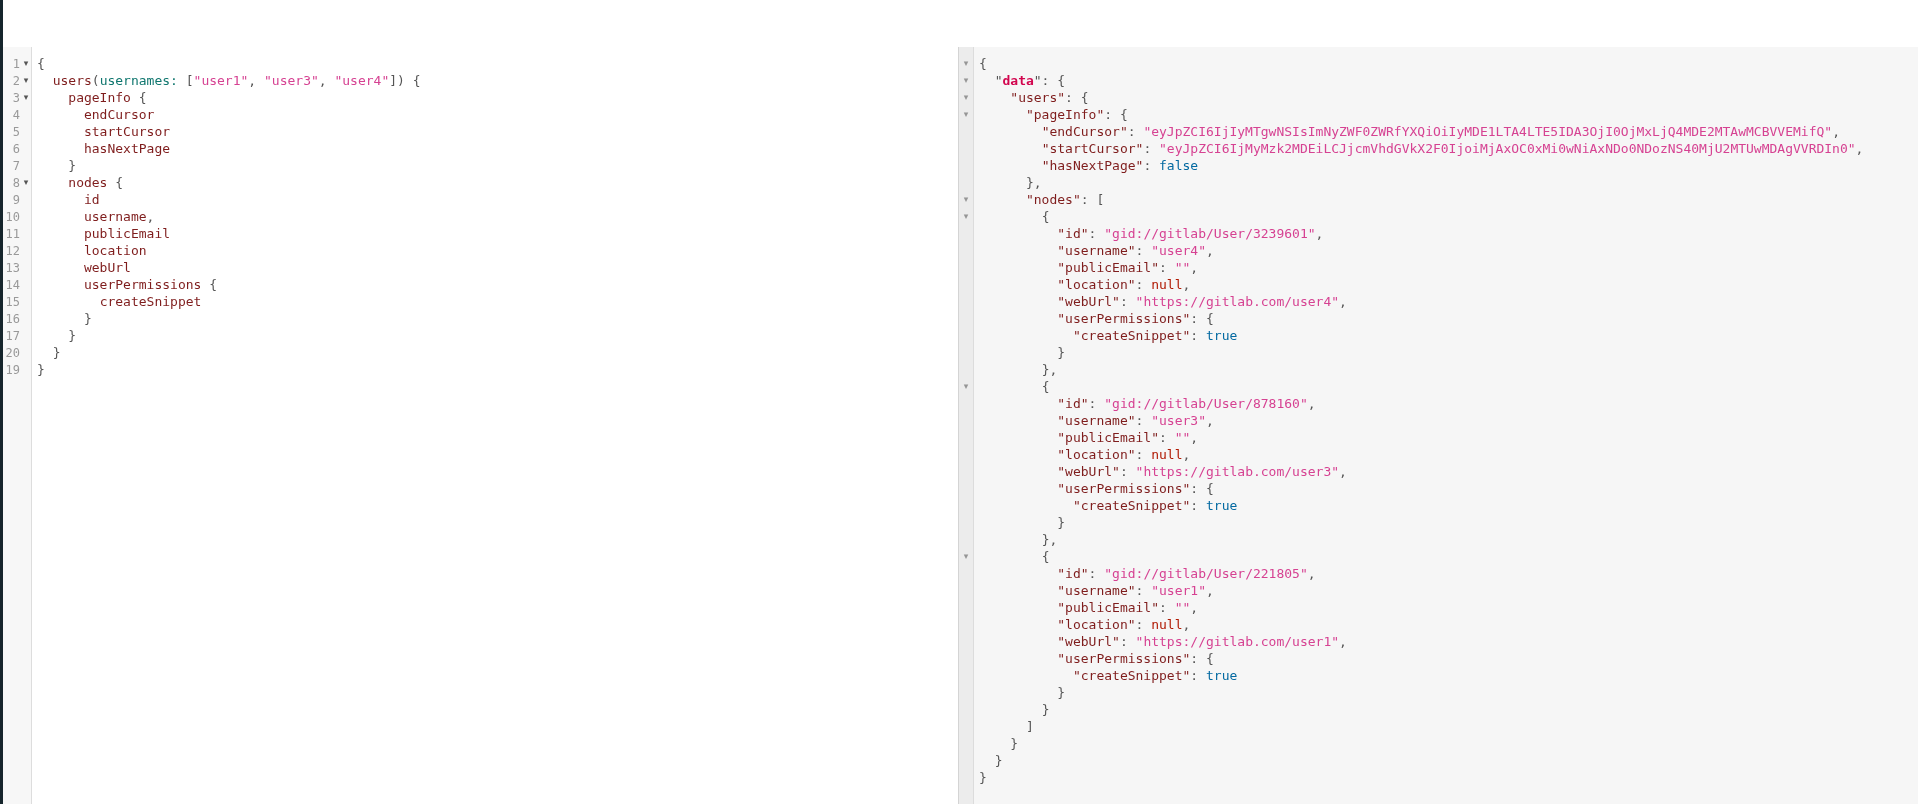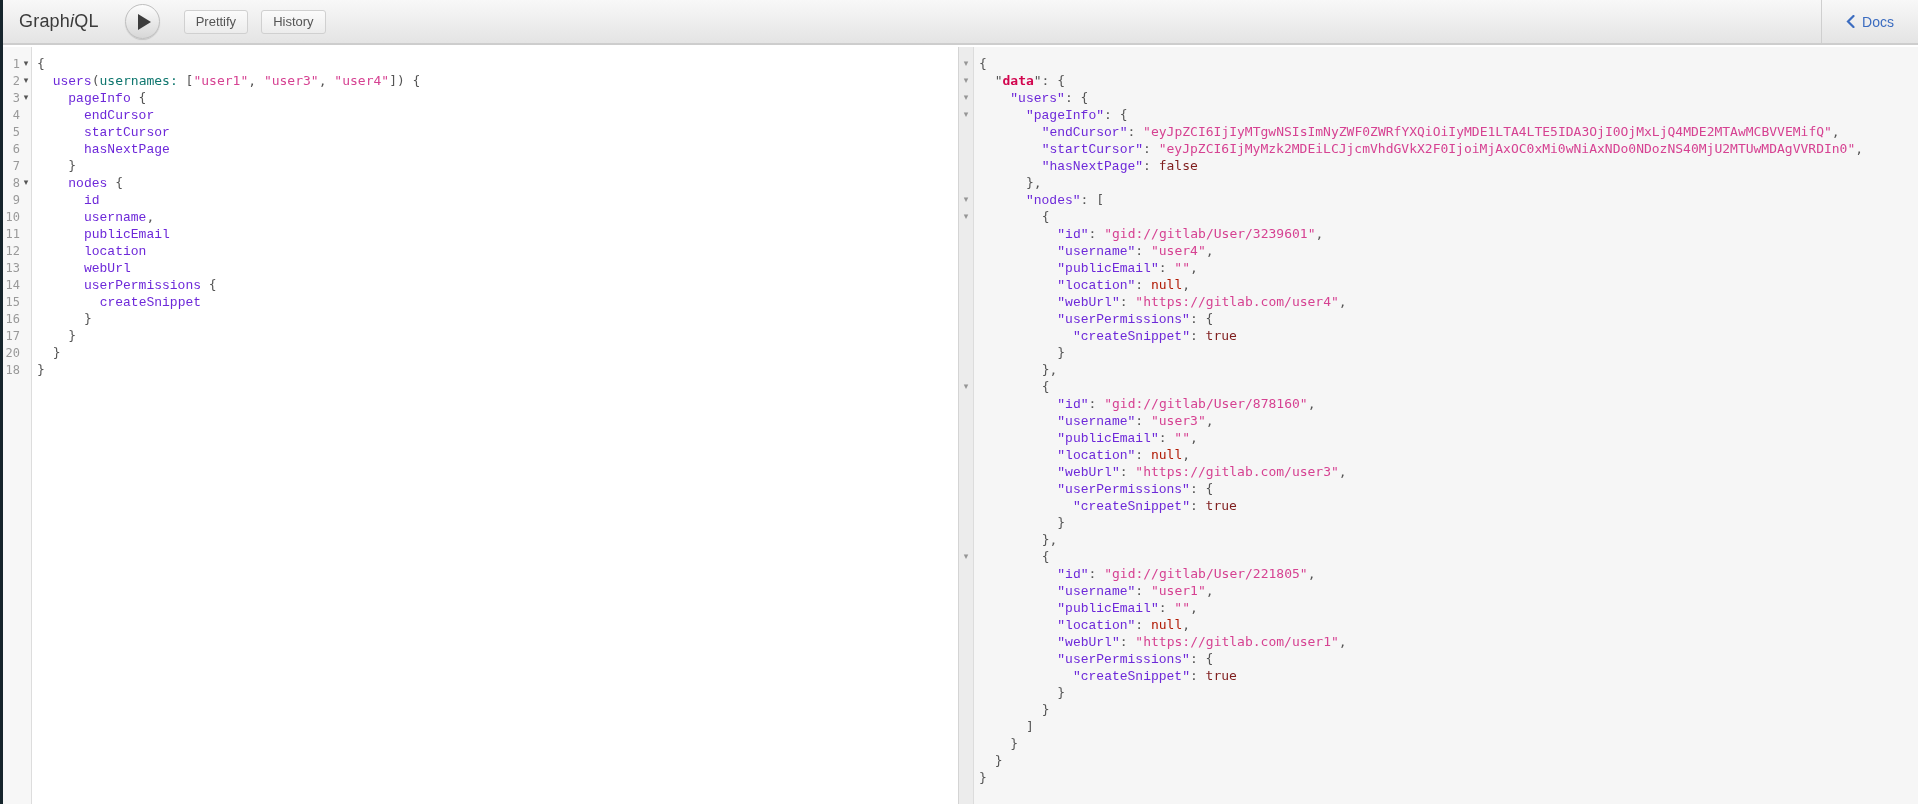--- a/index.html
+++ b/index.html
@@ -45,48 +45,34 @@
 
   .g-row{height:17px;display:flex;align-items:center;}
   .ln{flex:1;text-align:right;color:#999;font-family:"DejaVu Sans Mono",monospace;
       font-size:12px;padding-right:1px;}
   .fold{width:10px;text-align:center;font-size:9px;line-height:17px;color:#555;cursor:pointer;}
   .gutter.r .fold{width:15px;color:#969696;}
   .c-row{height:17px;}
 
   
   .t-p{color:#555555;}
-  .t-f{color:#6d28d9;font-family:Liberation Mono, monospace;}
+  .t-f{color:#7f1d1d;}
   .t-a{color:#0f766e;}
   .t-s{color:#D64292;}
   .t-k{color:#B11A04;}
-  .t-b{color:#7f1d1d;}
+  .t-b{color:#0369a1;}
   .t-d{color:#D2054E;font-weight:bold;text-align:center;}
   .t-w{color:#555;}
 </style>
 </head>
 <body>
 
 <div class="app">
   <div class="edge-strip"></div>
 
-  <div class="topbar">
-    <div class="logo"><span>Graph</span><span class="it">i</span><span>QL</span></div>
-    <div class="exec-btn">
-      <div class="play-tri"></div>
-    </div>
-    <div class="tb-btn">Prettify</div>
-    <div class="tb-btn">History</div>
-    <div class="docs-link">
-      <svg width="9" height="13" viewBox="0 0 9 13">
-          <path d="M7.5 1 L2 6.5 L7.5 12" stroke="#3b6cc0" stroke-width="2.2" fill="none" stroke-linecap="round"></path>
-        </svg>
-      <span>Docs</span>
-    </div>
-  </div>
 
   <div class="main">
     <div class="pane query-pane">
       <div class="gutter q" id="q-gutter">
           <div class="g-row">
             <span class="ln">1</span>
             <span class="fold">▾</span>
           </div>
           <div class="g-row">
             <span class="ln">2</span>
@@ -150,21 +136,21 @@
           </div>
           <div class="g-row">
             <span class="ln">17</span>
             <span class="fold"></span>
           </div>
           <div class="g-row">
             <span class="ln">20</span>
             <span class="fold"></span>
           </div>
           <div class="g-row">
-            <span class="ln">18</span>
+            <span class="ln">19</span>
             <span class="fold"></span>
           </div>
         </div>
       <div class="code q" id="q-code" style="flex:1"><div class="c-row"><span class="t-p">{</span></div><div class="c-row"><span class="t-w">  </span><span class="t-f">users</span><span class="t-p">(</span><span class="t-a">usernames:</span><span class="t-w"> </span><span class="t-p">[</span><span class="t-s">"user1"</span><span class="t-p">, </span><span class="t-s">"user3"</span><span class="t-p">, </span><span class="t-s">"user4"</span><span class="t-p">]) {</span></div><div class="c-row"><span class="t-w">    </span><span class="t-f">pageInfo</span><span class="t-p"> {</span></div><div class="c-row"><span class="t-w">      </span><span class="t-f">endCursor</span></div><div class="c-row"><span class="t-w">      </span><span class="t-f">startCursor</span></div><div class="c-row"><span class="t-w">      </span><span class="t-f">hasNextPage</span></div><div class="c-row"><span class="t-w">    </span><span class="t-p">}</span></div><div class="c-row"><span class="t-w">    </span><span class="t-f">nodes</span><span class="t-p"> {</span></div><div class="c-row"><span class="t-w">      </span><span class="t-f">id</span></div><div class="c-row"><span class="t-w">      </span><span class="t-f">username</span><span class="t-p">,</span></div><div class="c-row"><span class="t-w">      </span><span class="t-f">publicEmail</span></div><div class="c-row"><span class="t-w">      </span><span class="t-f">location</span></div><div class="c-row"><span class="t-w">      </span><span class="t-f">webUrl</span></div><div class="c-row"><span class="t-w">      </span><span class="t-f">userPermissions</span><span class="t-p"> {</span></div><div class="c-row"><span class="t-w">        </span><span class="t-f">createSnippet</span></div><div class="c-row"><span class="t-w">      </span><span class="t-p">}</span></div><div class="c-row"><span class="t-w">    </span><span class="t-p">}</span></div><div class="c-row"><span class="t-w">  </span><span class="t-p">}</span></div><div class="c-row"><span class="t-p">}</span></div></div>
     </div>
     <div class="pane result-pane">
       <div class="gutter r" id="r-gutter">
           <div class="g-row">
             <span class="fold">▾</span>
           </div>

